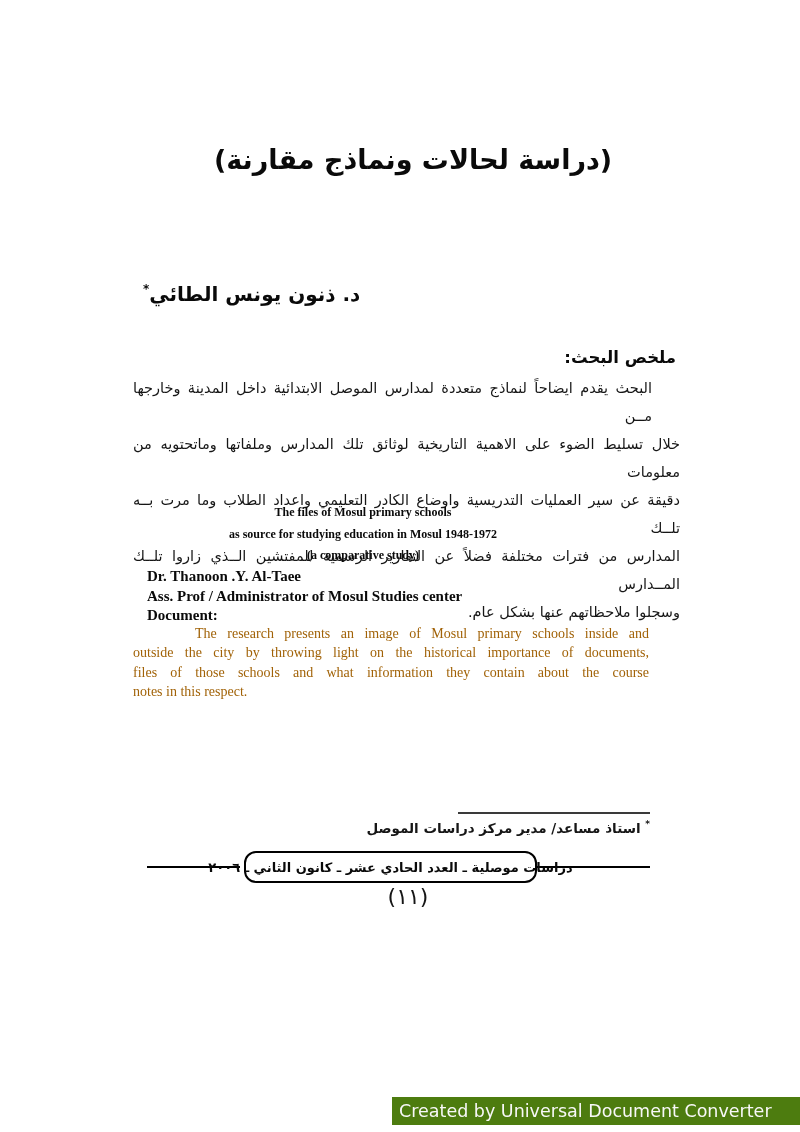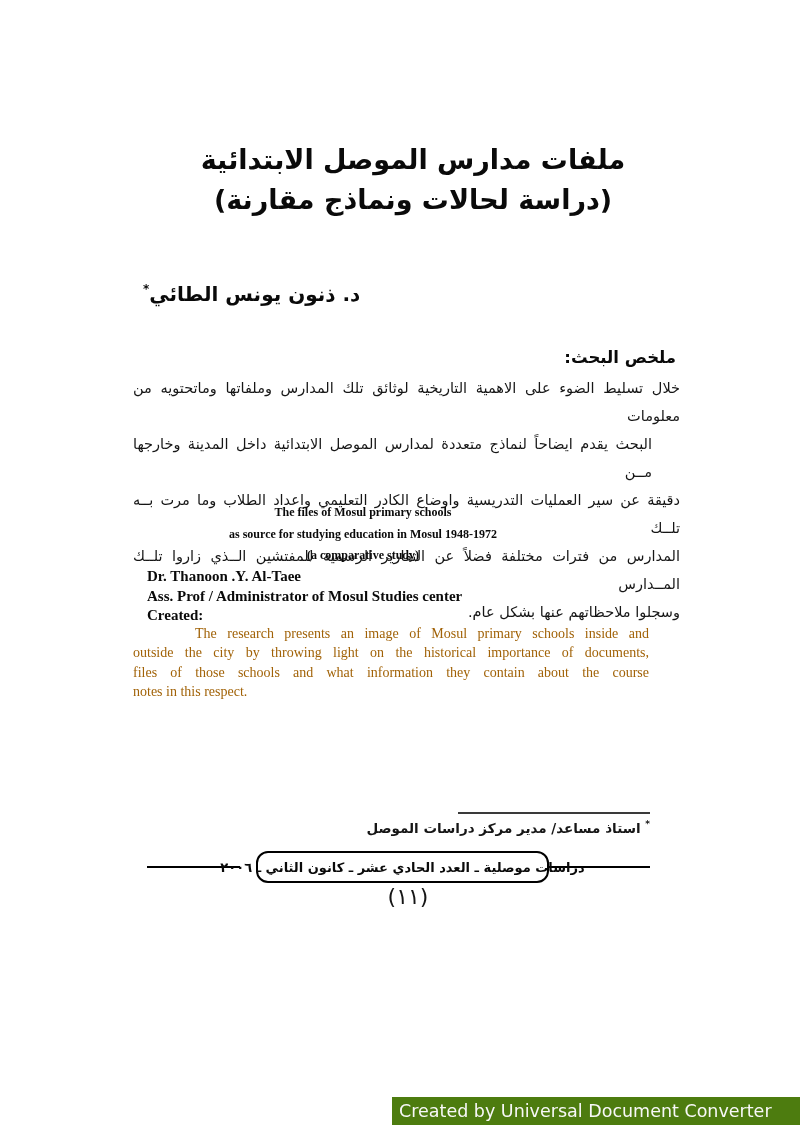--- a/index.html
+++ b/index.html
@@ -120,21 +120,21 @@
     left: 147px; top: 866px; width: 93px; height: 2px;
     background: #000000;
   }
   .banner-rule-right {
     position: absolute;
     left: 533px; top: 866px; width: 117px; height: 2px;
     background: #000000;
   }
   .banner-box {
     position: absolute;
-    left: 256px; top: 851px; width: 293px; height: 32px;
+    left: 244px; top: 851px; width: 293px; height: 32px;
     border: 2px solid #000000;
     border-radius: 12px;
     background: #ffffff;
     box-sizing: border-box;
     display: flex;
     align-items: center;
     justify-content: center;
   }
   .banner-box .banner-text {
     direction: rtl;
@@ -169,46 +169,45 @@
     padding-left: 7px;
     white-space: nowrap;
   }
 </style>
 </head>
 <body>
 
 <div class="page">
 
   <div class="ar-title">
-    <div>ملفات مدارس الموصل الابتدائية</div>
     <div>(دراسة لحالات ونماذج مقارنة)</div>
   </div>
 
   <div class="ar-author"><span>د. ذنون يونس الطائي</span><sup>*</sup></div>
 
   <div class="ar-abs-heading">ملخص البحث:</div>
 
   <div class="ar-para">
+    <div class="jline first">البحث يقدم ايضاحاً لنماذج متعددة لمدارس الموصل الابتدائية داخل المدينة وخارجها مــن</div>
     <div class="jline">خلال تسليط الضوء على الاهمية التاريخية لوثائق تلك المدارس وملفاتها وماتحتويه من معلومات</div>
-    <div class="jline first">البحث يقدم ايضاحاً لنماذج متعددة لمدارس الموصل الابتدائية داخل المدينة وخارجها مــن</div>
     <div class="jline">دقيقة عن سير العمليات التدريسية واوضاع الكادر التعليمي واعداد الطلاب وما مرت بــه تلــك</div>
     <div class="jline">المدارس من فترات مختلفة فضلاً عن التقارير الرسمية للمفتشين الــذي زاروا تلــك المــدارس</div>
     <div class="jline last">وسجلوا ملاحظاتهم عنها بشكل عام.</div>
   </div>
 
   <div class="en-title">
     <div>The files of Mosul primary schools</div>
     <div>as source for studying education in Mosul 1948-1972</div>
     <div>(a comparative study)</div>
   </div>
 
   <div class="en-author-block">
     <div>Dr. Thanoon .Y. Al-Taee</div>
     <div>Ass. Prof / Administrator of Mosul Studies center</div>
-    <div>Created:</div>
+    <div>Document:</div>
   </div>
 
   <div class="en-para">
     <div class="jline first">The research presents an image of Mosul primary schools inside and</div>
     <div class="jline">outside the city by throwing light on the historical importance of documents,</div>
     <div class="jline">files of those schools and what information they contain about the course</div>
     <div class="jline last">notes in this respect.</div>
   </div>
 
   <div class="fn-rule"></div>

